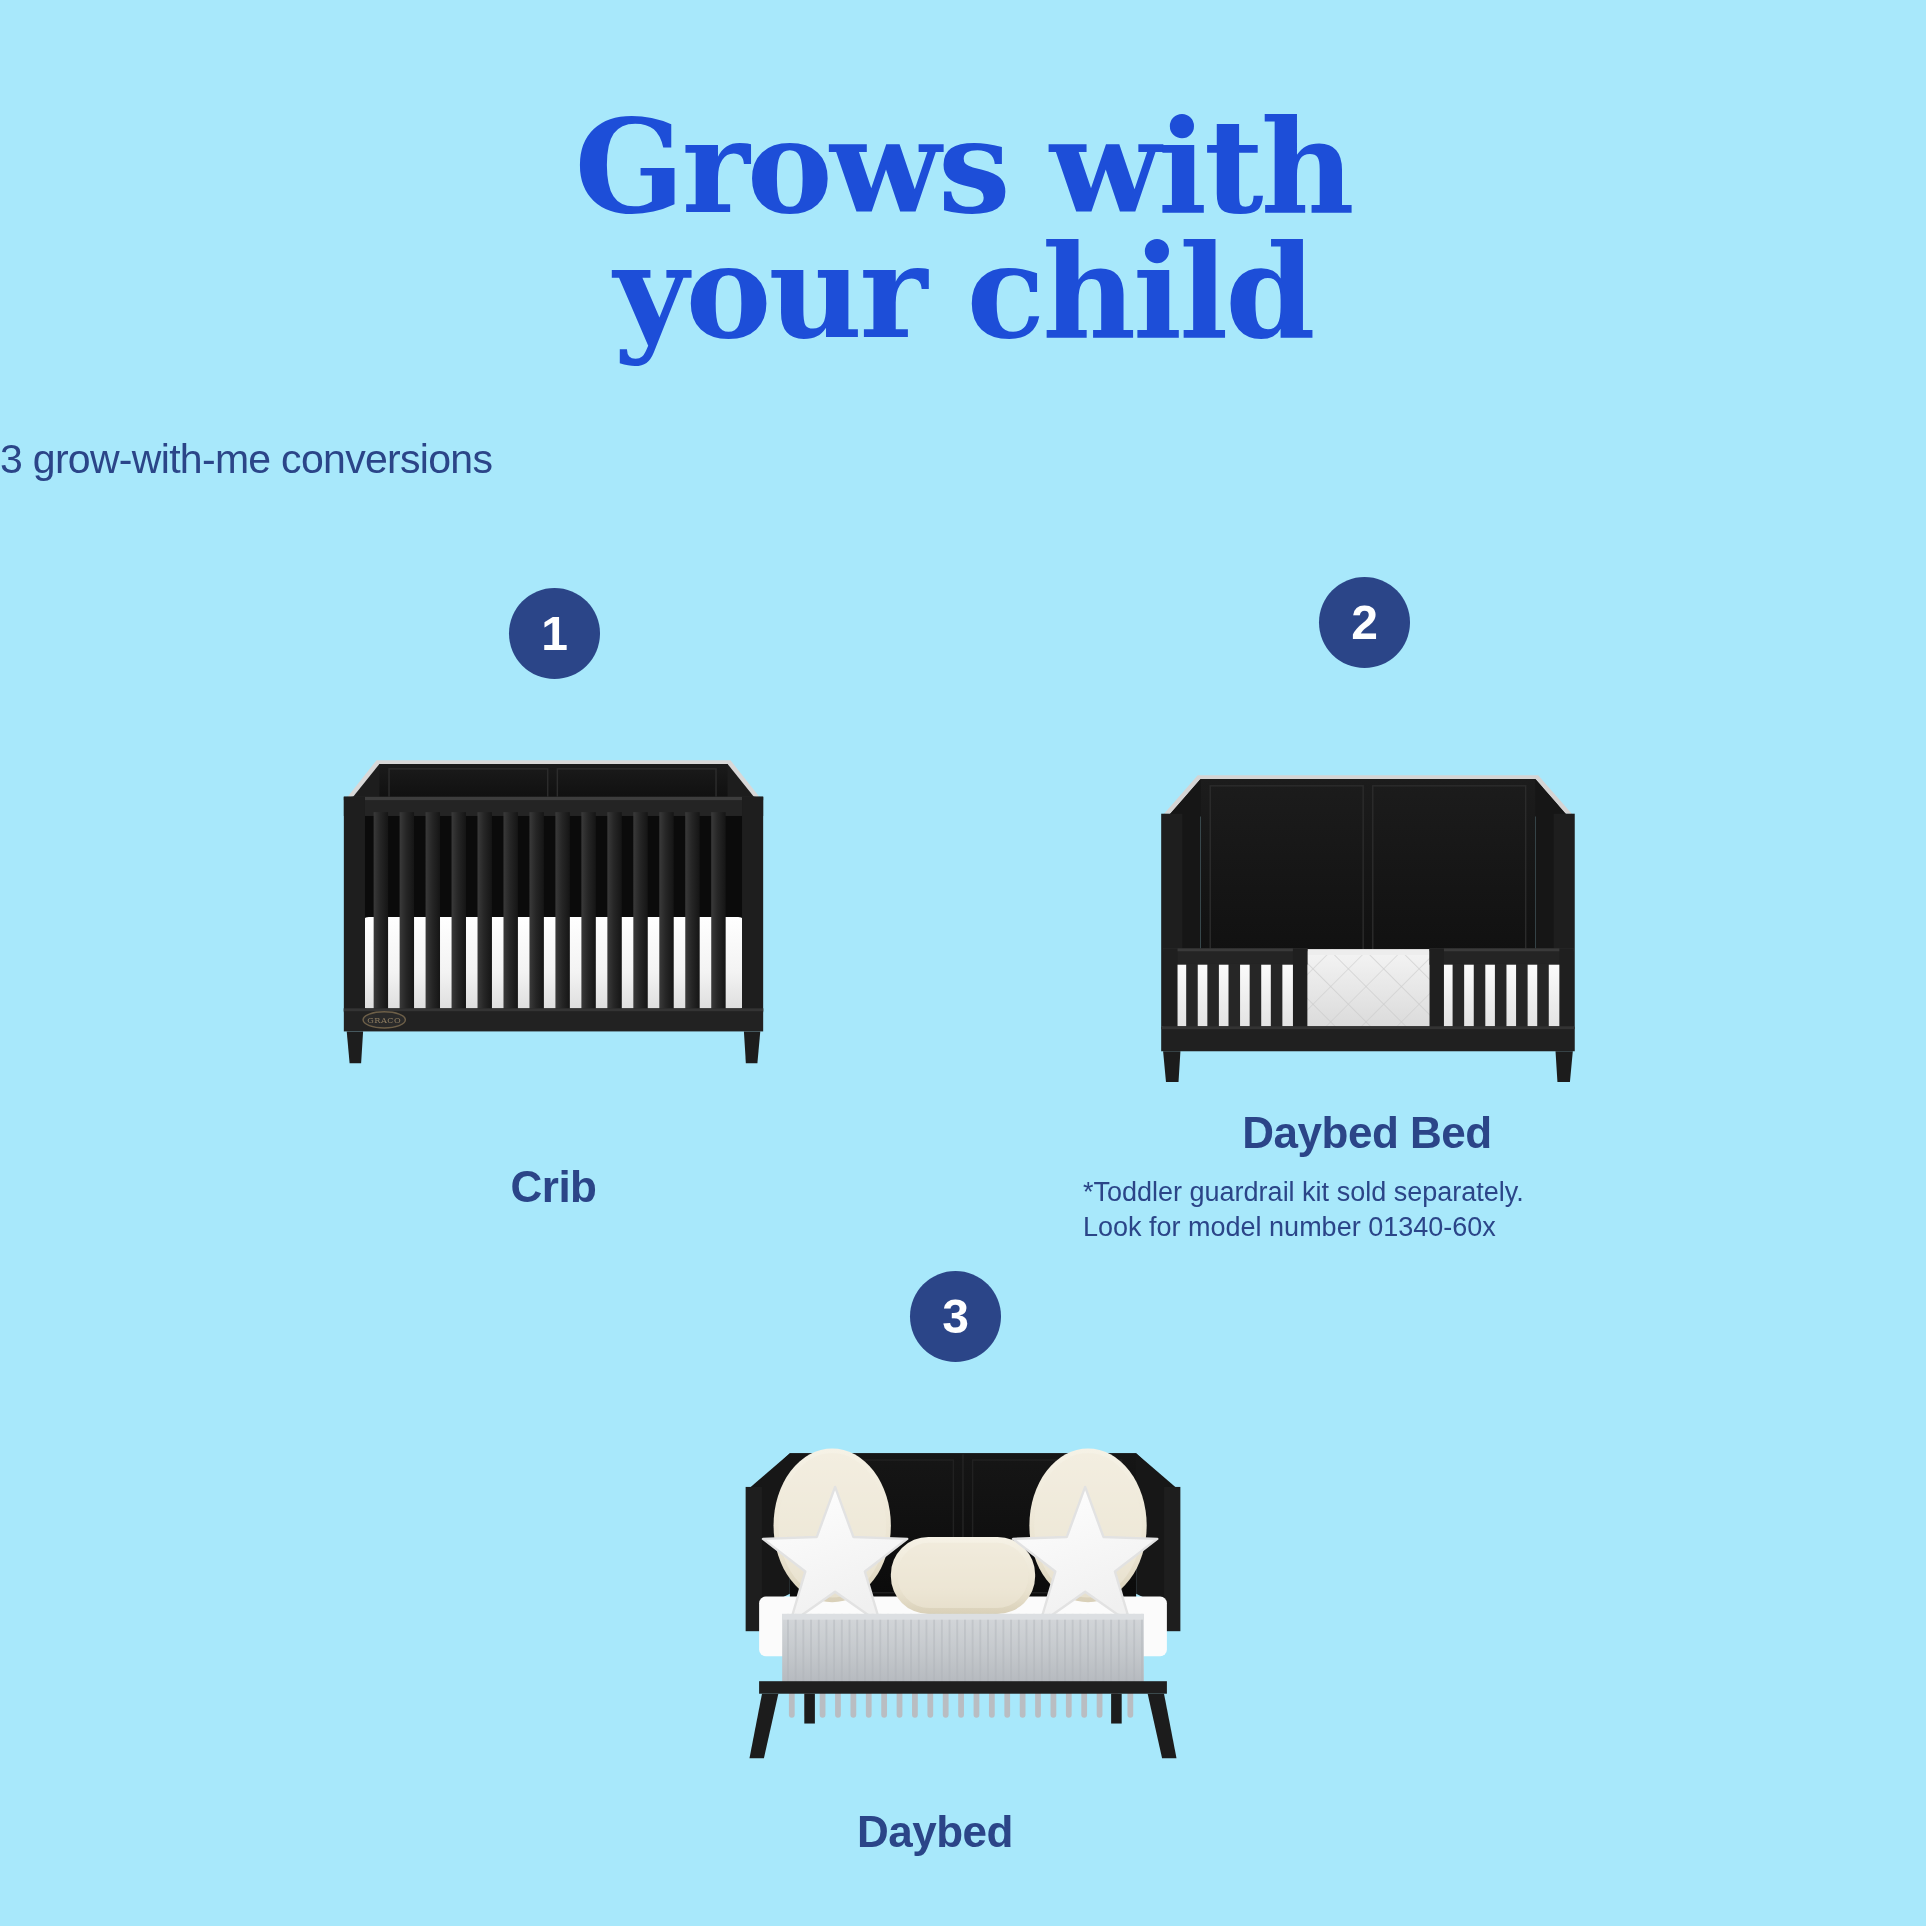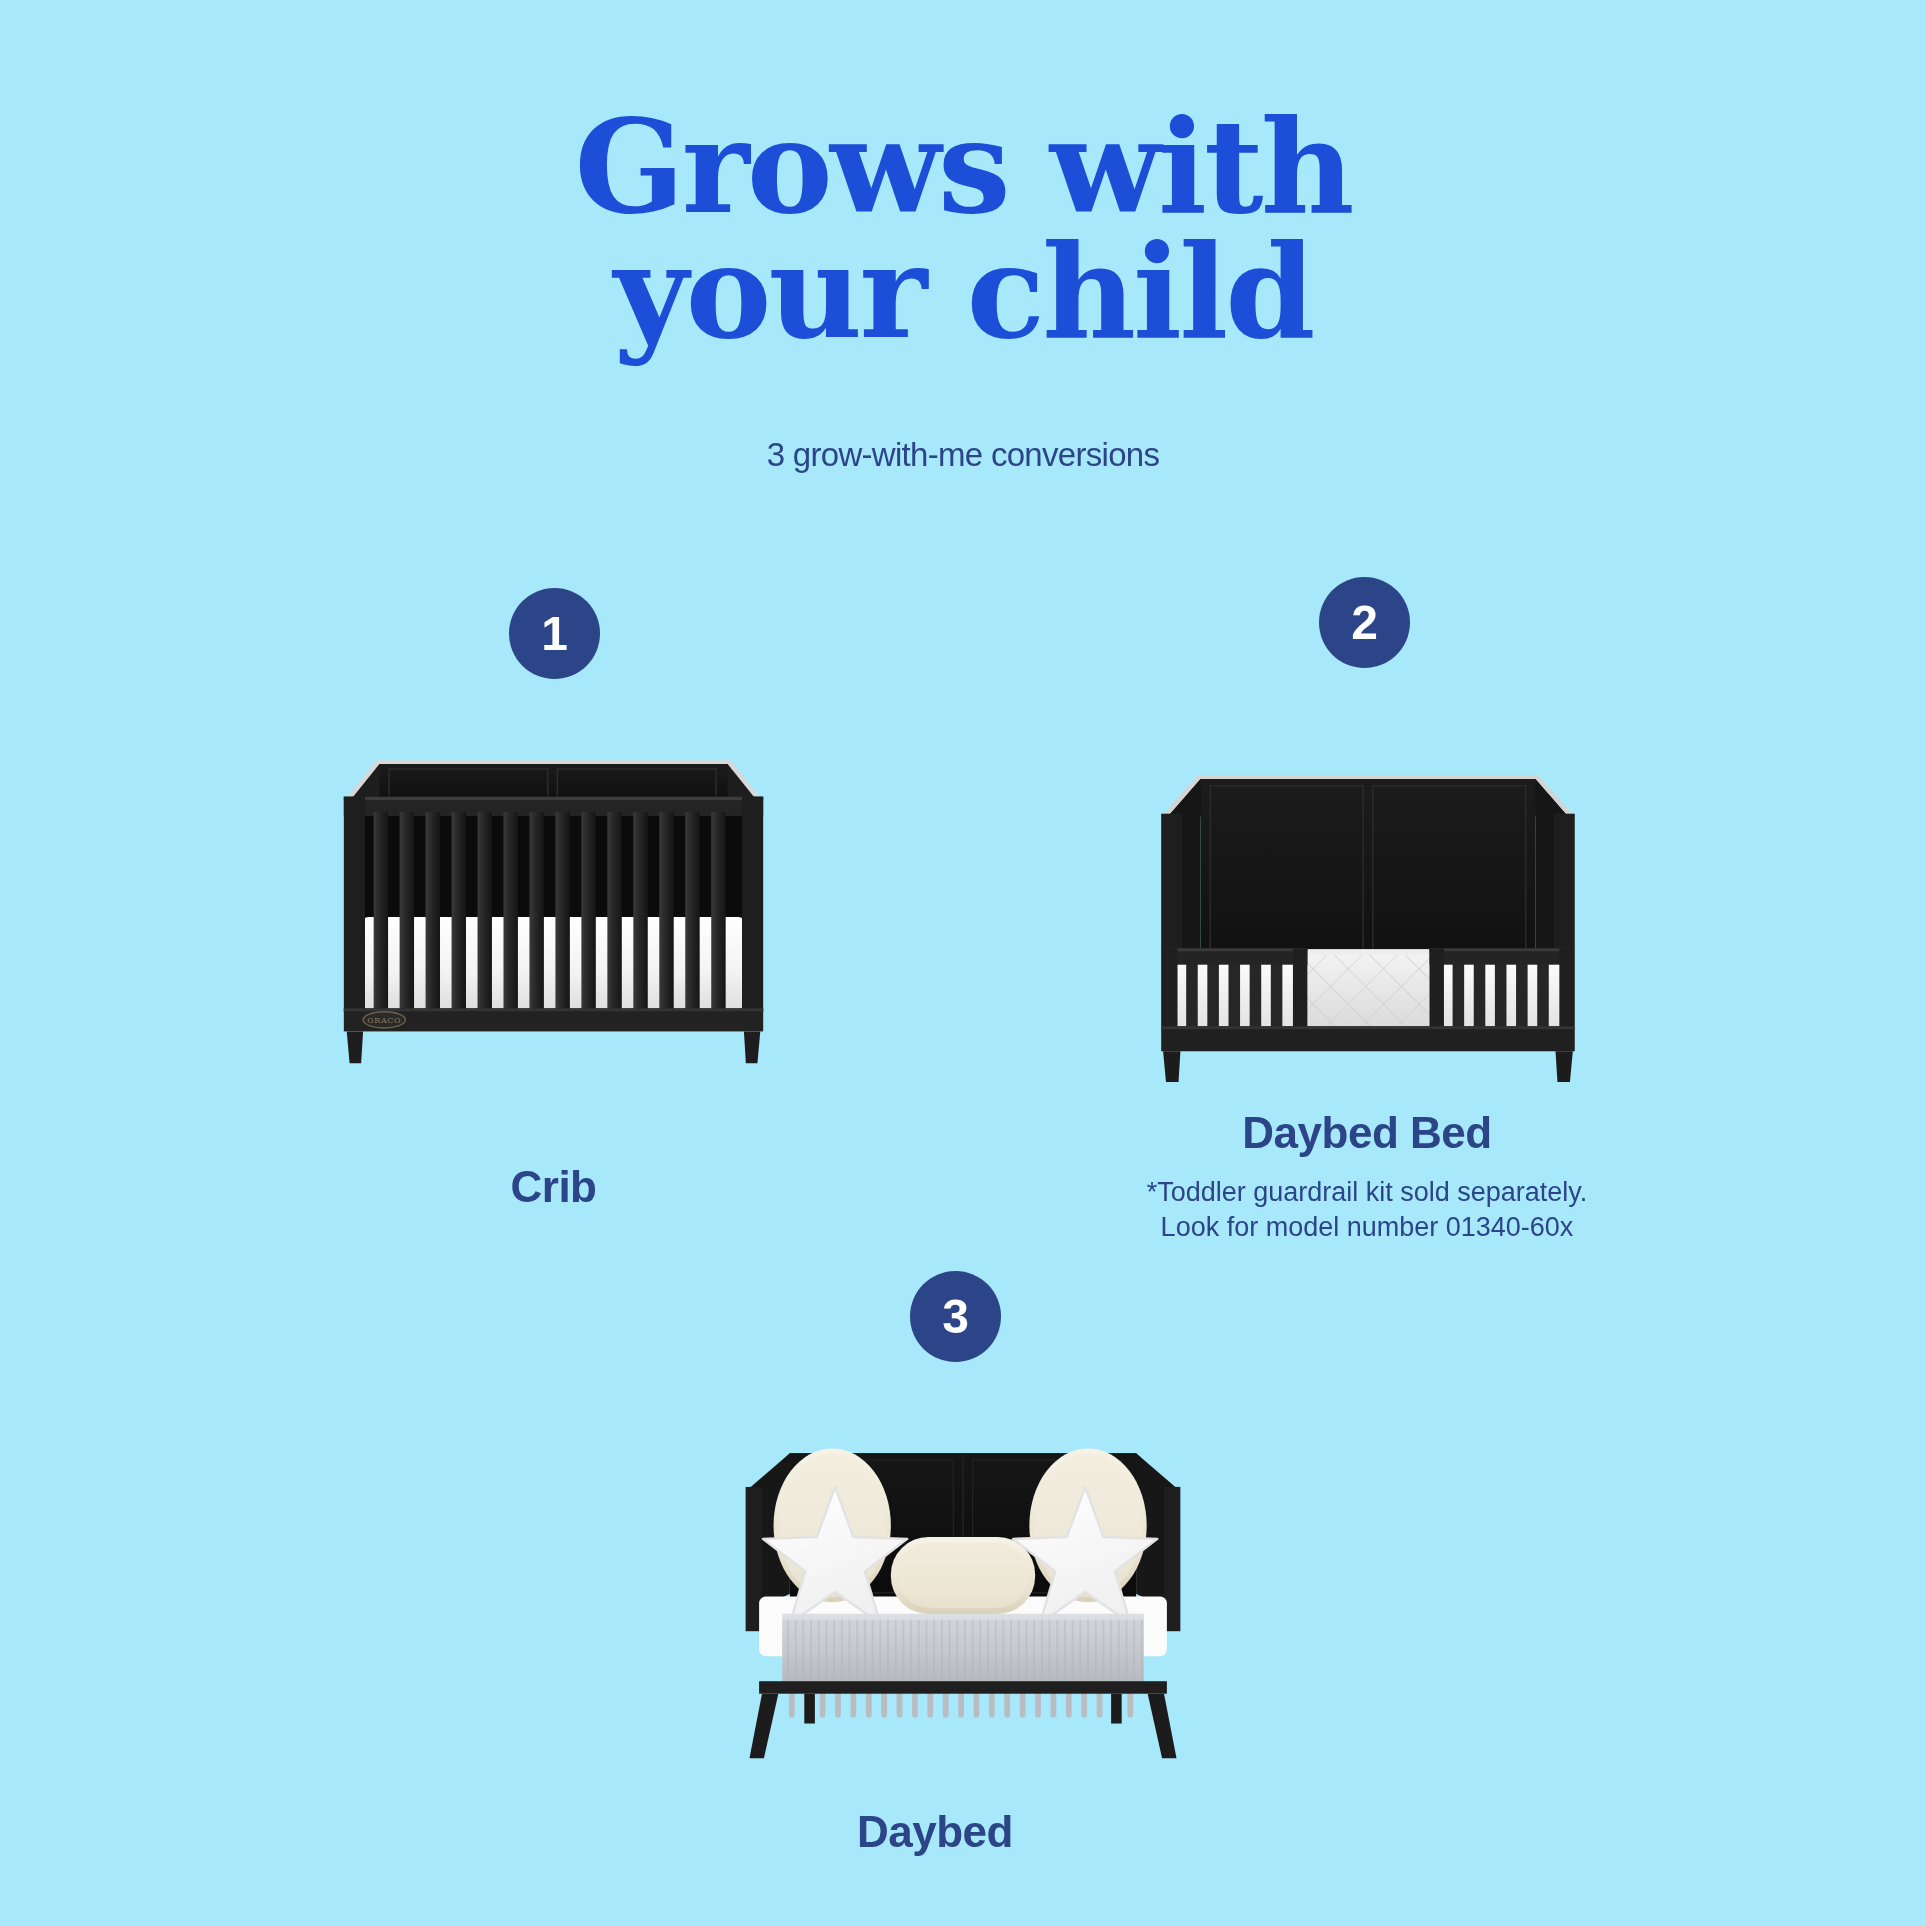--- a/index.html
+++ b/index.html
@@ -19,22 +19,22 @@
     font-family:"DejaVu Serif", serif;
     font-weight:700;
     font-size:129px;
     line-height:0.97;
     letter-spacing:-2.9px;
     color:#1d4ed8;
     white-space:pre-line;
   }
   .subhead{
     position:absolute;left:0;right:0;top:436px;
-    text-align:center;
-    font-size:33px;
+    text-align:left;
+    font-size:41px;
     font-weight:400;
     letter-spacing:-0.7px;
     color:#2b4588;
   }
 
   
   .step{position:absolute;}
   .badge{
     position:absolute;
     width:91px;height:91px;border-radius:50%;
@@ -48,21 +48,20 @@
     position:absolute;
     text-align:center;
     font-size:44px;
     font-weight:700;
     color:#2b4588;
     letter-spacing:-0.5px;
     white-space:nowrap;
   }
   .disclaimer{
     position:absolute;
-    text-align:center;
     font-size:27px;
     font-weight:400;
     line-height:1.28;
     color:#2b4588;
     white-space:pre-line;
   }
   .art{position:absolute;}
   .art svg{display:block;}
 </style>
 </head>

